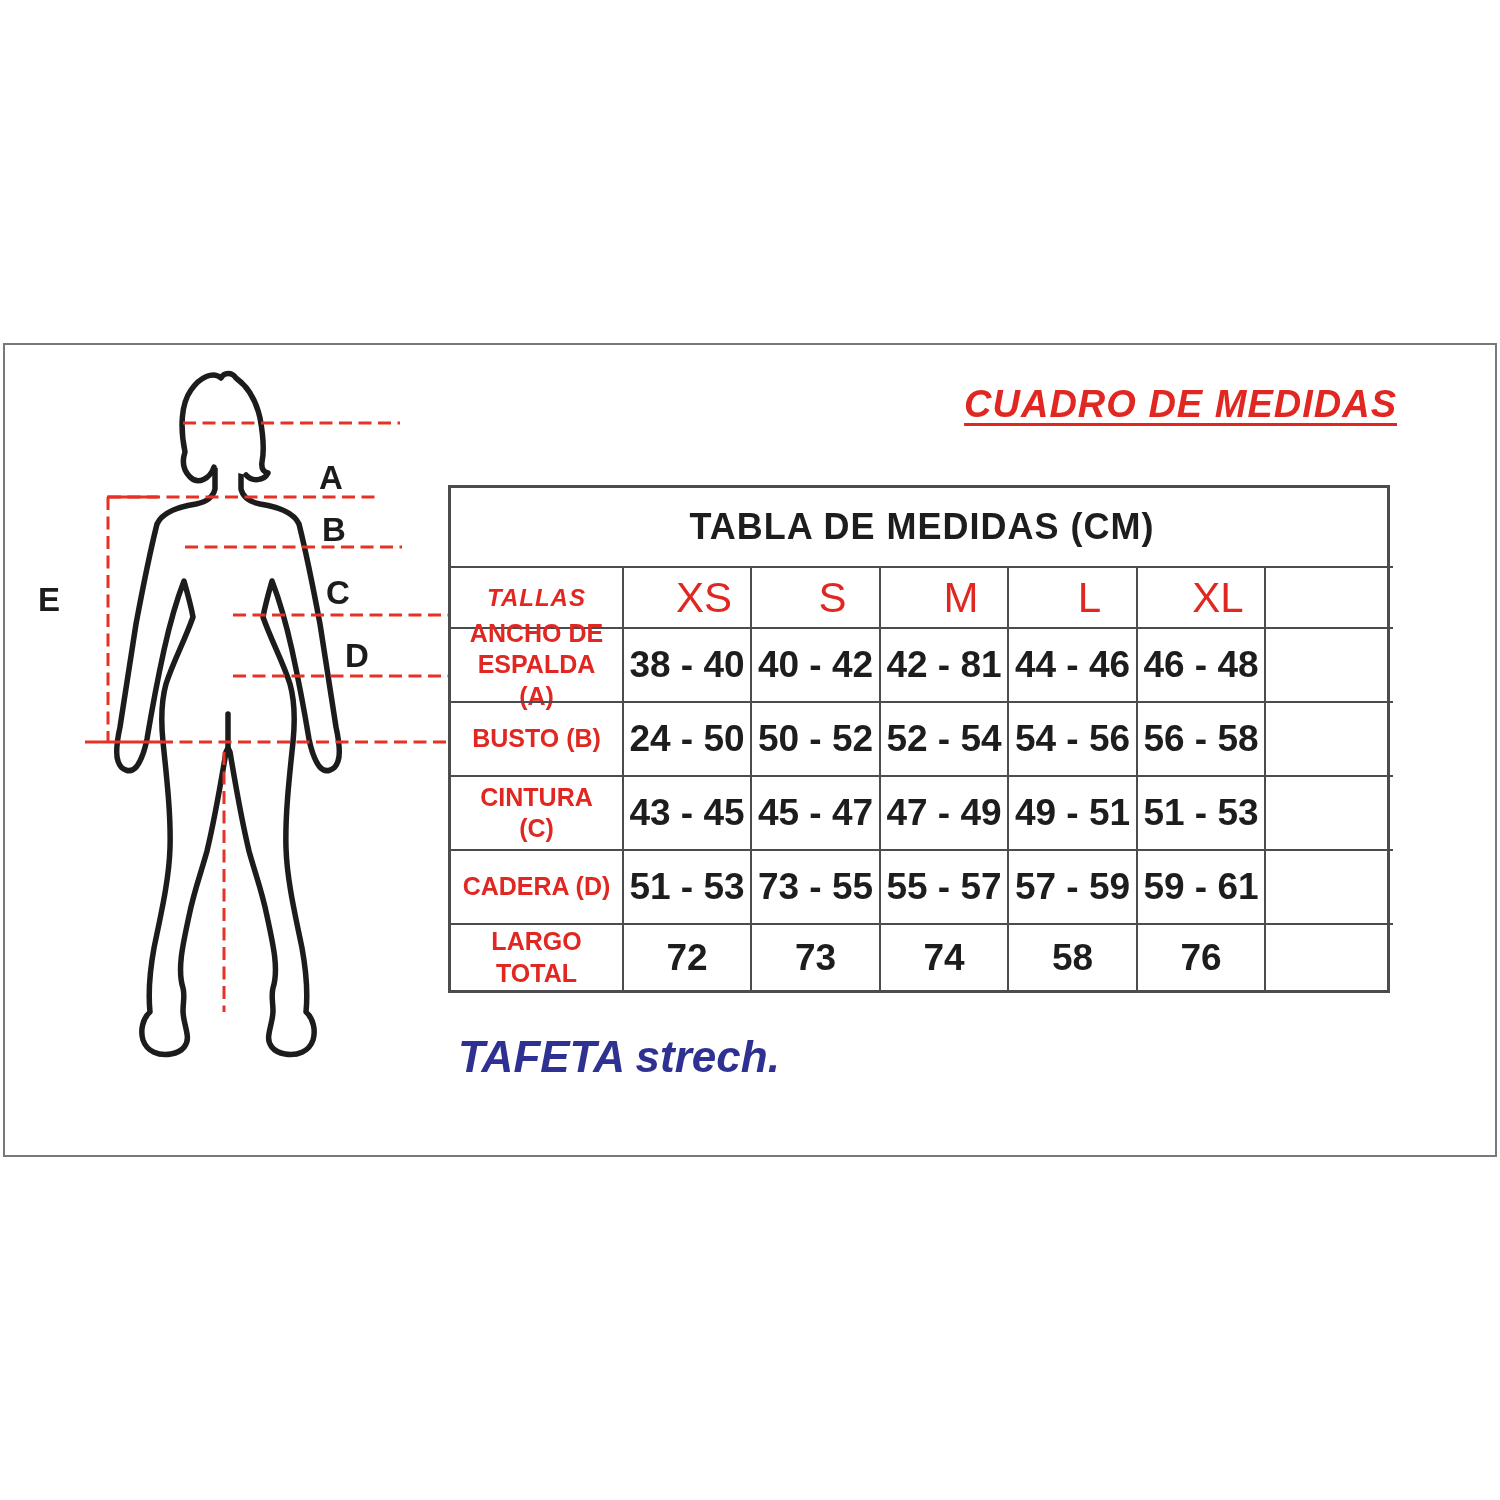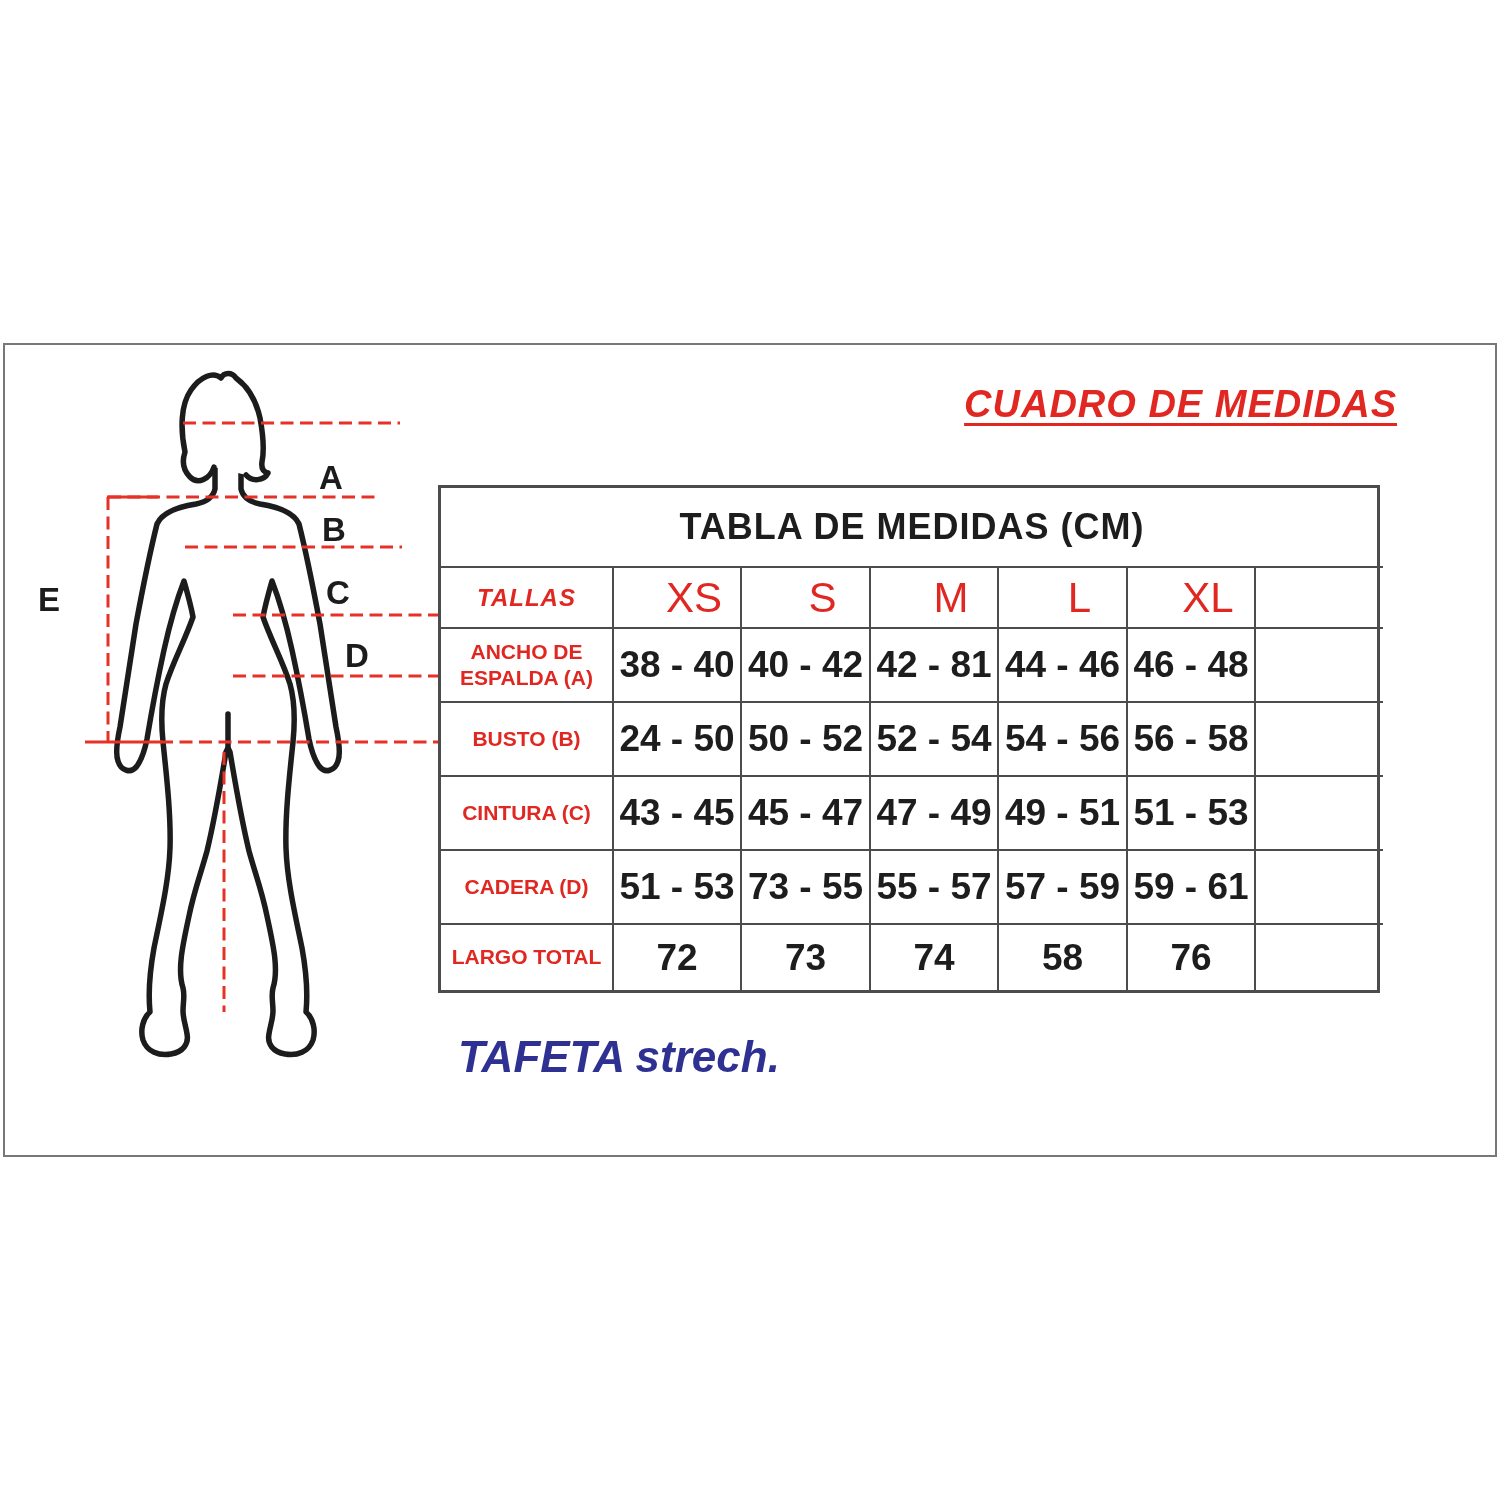--- a/index.html
+++ b/index.html
@@ -5,32 +5,32 @@
   html,body{margin:0;padding:0;background:#ffffff;}
   .canvas{position:relative;width:1500px;height:1500px;background:#fff;overflow:hidden;
           font-family:"Liberation Sans", sans-serif;}
   .frame{position:absolute;left:3px;top:343px;width:1494px;height:814px;
          border:2px solid #77787b;box-sizing:border-box;background:#fff;}
   .fig-svg{position:absolute;left:0;top:0;width:1500px;height:1500px;}
   .main-title{position:absolute;left:455px;top:383px;width:942px;text-align:right;
               color:#e02721;font-size:38px;font-weight:bold;font-style:italic;
               text-decoration:underline;text-decoration-thickness:3px;text-underline-offset:6px;
               letter-spacing:1px;}
-  .mtable{position:absolute;left:438px;top:485px;width:942px;height:508px;
+  .mtable{position:absolute;left:448px;top:485px;width:942px;height:508px;
           display:grid;grid-template-columns:171px 128px 129px 128px 129px 128px 129px;
           grid-template-rows:78px 61px 74px 74px 74px 74px auto;
           border:3px solid #4c4c4e;box-sizing:border-box;background:#fff;}
   .cell{border-left:2px solid #4c4c4e;border-top:2px solid #4c4c4e;
         display:flex;align-items:center;justify-content:center;text-align:center;}
   .cell.no-l{border-left:none;}
   .cell.no-t{border-top:none;}
   .tbl-title{grid-column:1 / -1;color:#1d1d1d;font-size:36px;font-weight:bold;letter-spacing:1px;}
   .tallas{color:#e02721;font-size:24px;font-weight:bold;font-style:italic;letter-spacing:1px;}
   .size-h{color:#e02721;font-size:42px;font-weight:normal;padding-left:34px;}
-  .row-label{color:#e02721;font-size:21px;font-weight:bold;line-height:1.25;padding:0 10px;}
+  .row-label{color:#e02721;font-size:25px;font-weight:bold;line-height:1.25;padding:0 10px;}
   .val{color:#1d1d1d;font-size:37px;font-weight:bold;}
   .footer-note{position:absolute;left:458px;top:1032px;color:#2e3192;
                font-size:44px;font-weight:bold;font-style:italic;}
   .letter{font-family:"Liberation Sans", sans-serif;font-size:33px;font-weight:bold;fill:#1c1c1c;}
 </style>
 </head>
 <body>
 
 <div class="canvas">
 

